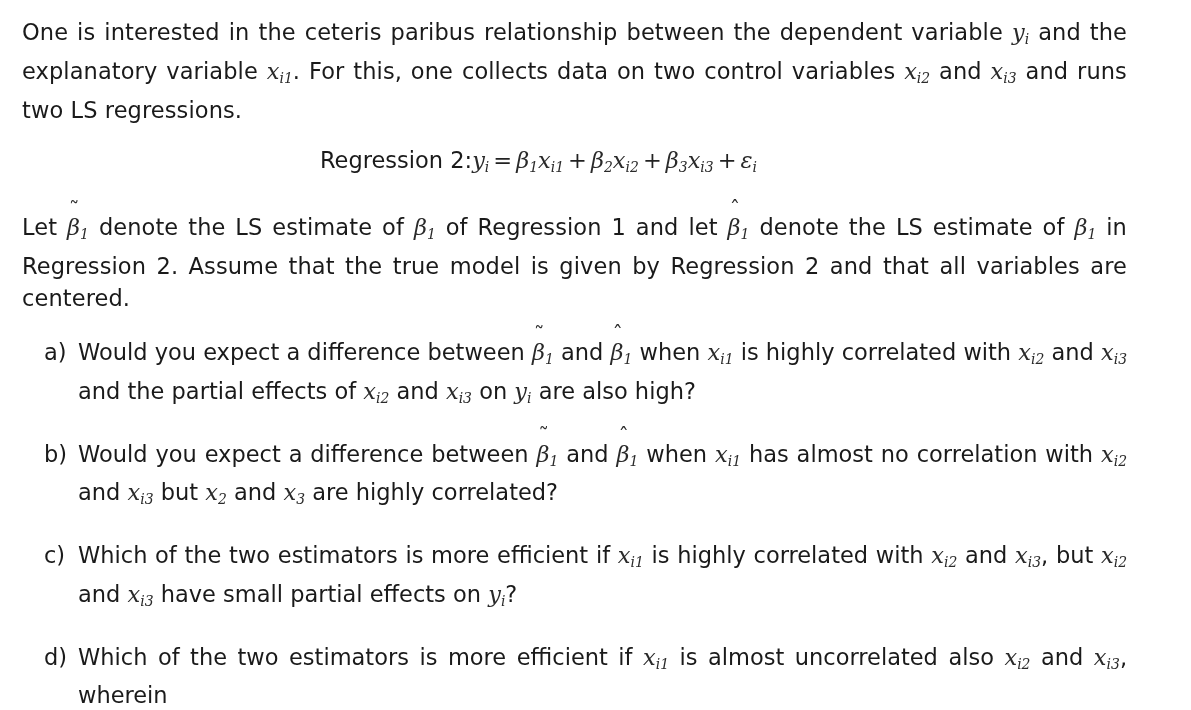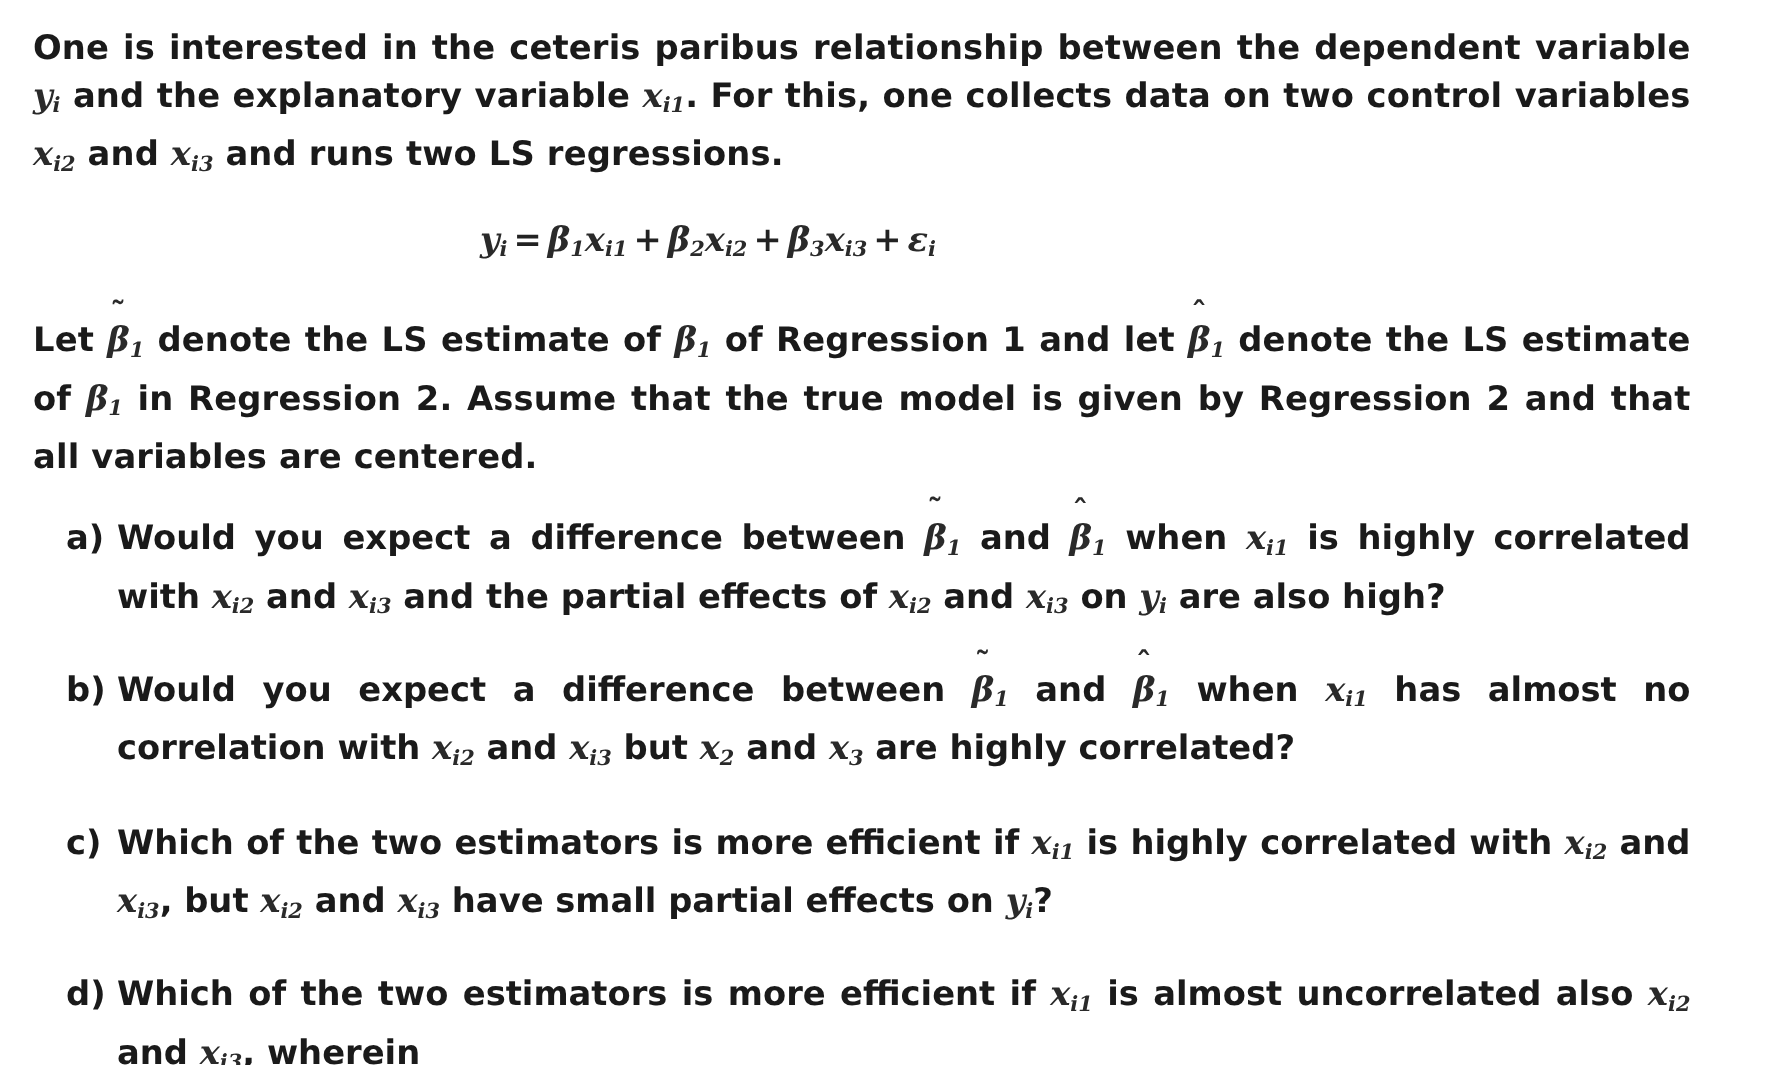--- a/index.html
+++ b/index.html
@@ -15,21 +15,20 @@
     color: #1a1a1a;
     -webkit-font-smoothing: antialiased;
   }
 
   .page {
     box-sizing: border-box;
     width: 1191px;
     height: 710px;
     padding: 16px 64px 0 22px;
     position: relative;
-    font-weight: bold;
   }
 
   
   .para {
     font-size: 22.5px;
     line-height: 32px;
     text-align: justify;
     text-justify: inter-word;
     margin: 0;
     letter-spacing: .1px;
@@ -133,20 +132,21 @@
 <div class="page">
 
   <p class="para para-intro"><span>One is interested in the ceteris paribus relationship between the dependent variable</span> <span class="m"><span>y</span><sub>i</sub></span> <span>and the explanatory variable</span> <span class="m"><span>x</span><sub>i1</sub></span><span>. For this, one collects data on two control variables</span> <span class="m"><span>x</span><sub>i2</sub></span> <span>and</span> <span class="m"><span>x</span><sub>i3</sub></span> <span>and runs two LS regressions.</span></p>
 
   <div class="equations">
 
     <div class="eq-line">
     </div>
 
     <div class="eq-line">
+      <span class="eq-label">Regression 2:</span>
       <span class="eq-body"><span class="m"><span>y</span><sub>i</sub></span><span class="op">=</span><span class="m"><span class="beta">β</span><sub>1</sub></span><span class="m"><span>x</span><sub>i1</sub></span><span class="op">+</span><span class="m"><span class="beta">β</span><sub>2</sub></span><span class="m"><span>x</span><sub>i2</sub></span><span class="op">+</span><span class="m"><span class="beta">β</span><sub>3</sub></span><span class="m"><span>x</span><sub>i3</sub></span><span class="op">+</span><span class="m"><span>ε</span><sub>i</sub></span></span>
     </div>
 
   </div>
 
   <p class="para para-let"><span>Let</span> <span class="m acc"><span class="mark">˜</span><span class="beta">β</span><sub>1</sub></span> <span>denote the LS estimate of</span> <span class="m"><span class="beta">β</span><sub>1</sub></span> <span>of Regression 1 and let</span> <span class="m acc hat"><span class="mark">ˆ</span><span class="beta">β</span><sub>1</sub></span> <span>denote the LS estimate of</span> <span class="m"><span class="beta">β</span><sub>1</sub></span> <span>in Regression 2. Assume that the true model is given by Regression 2 and that all variables are centered.</span></p>
 
   <ol class="qlist">
 
     <li>

